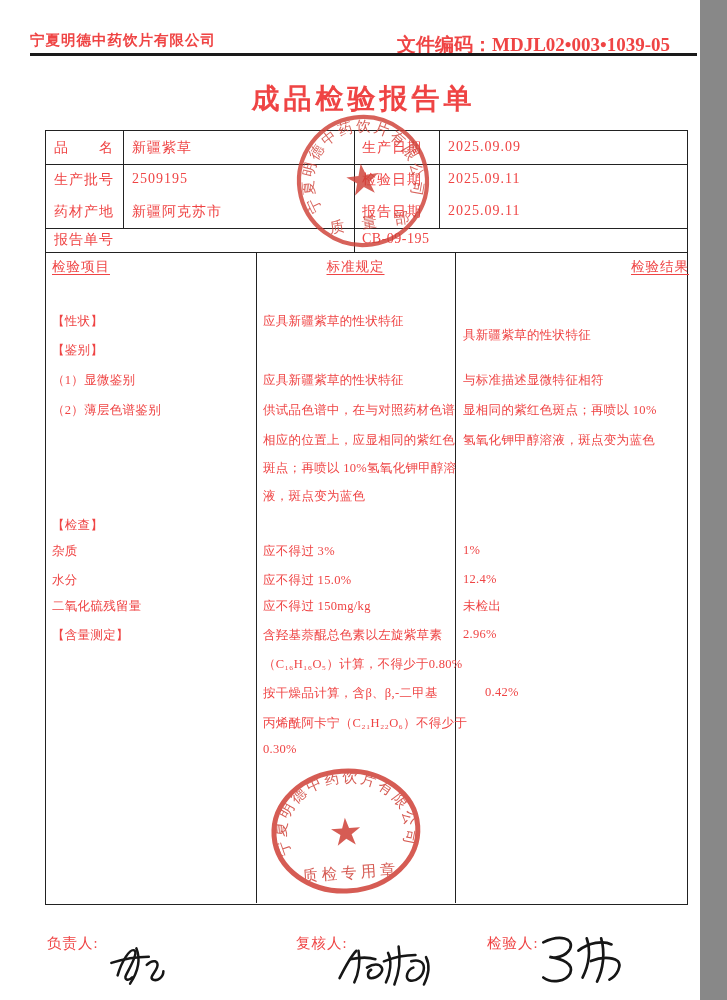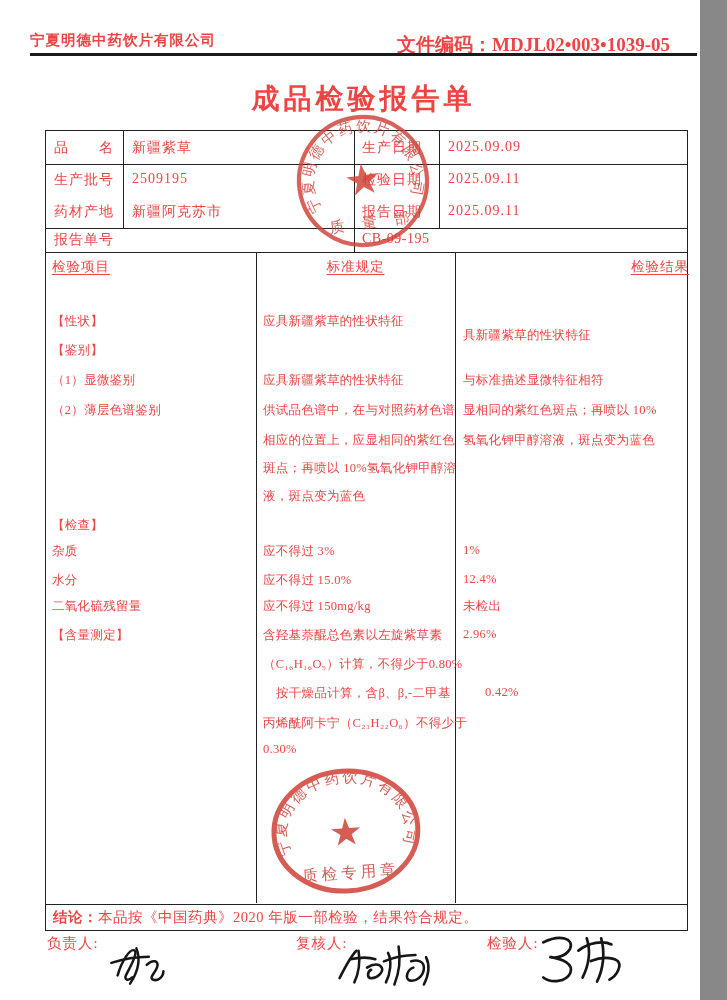--- a/index.html
+++ b/index.html
@@ -86,38 +86,35 @@
         <div class="tline" style="left: 217px; top: 119px;">应具新疆紫草的性状特征</div>
         <div class="tline" style="left: 217px; top: 149px;">供试品色谱中，在与对照药材色谱</div>
         <div class="tline" style="left: 217px; top: 179px;">相应的位置上，应显相同的紫红色</div>
         <div class="tline" style="left: 217px; top: 207px;">斑点；再喷以 10%氢氧化钾甲醇溶</div>
         <div class="tline" style="left: 217px; top: 235px;">液，斑点变为蓝色</div>
         <div class="tline" style="left: 217px; top: 290px;">应不得过 3%</div>
         <div class="tline" style="left: 217px; top: 319px;">应不得过 15.0%</div>
         <div class="tline" style="left: 217px; top: 345px;">应不得过 150mg/kg</div>
         <div class="tline" style="left: 217px; top: 374px;">含羟基萘醌总色素以左旋紫草素</div>
         <div class="tline" style="left: 217px; top: 403px;">（C₁₆H₁₆O₅）计算，不得少于0.80%</div>
-        <div class="tline" style="left: 217px; top: 432px; margin-left: 13px;">按干燥品计算，含β、β,-二甲基</div>
+        <div class="tline" style="left: 217px; top: 432px;">按干燥品计算，含β、β,-二甲基</div>
         <div class="tline" style="left: 217px; top: 462px;">丙烯酰阿卡宁（C₂₁H₂₂O₆）不得少于</div>
         <div class="tline" style="left: 217px; top: 489px;">0.30%</div>
         <div class="tline" style="left: 417px; top: 74px;">具新疆紫草的性状特征</div>
         <div class="tline" style="left: 417px; top: 119px;">与标准描述显微特征相符</div>
         <div class="tline" style="left: 417px; top: 149px;">显相同的紫红色斑点；再喷以 10%</div>
         <div class="tline" style="left: 417px; top: 179px;">氢氧化钾甲醇溶液，斑点变为蓝色</div>
         <div class="tline" style="left: 417px; top: 290px;">1%</div>
         <div class="tline" style="left: 417px; top: 319px;">12.4%</div>
         <div class="tline" style="left: 417px; top: 345px;">未检出</div>
         <div class="tline" style="left: 417px; top: 374px;">2.96%</div>
         <div class="tline" style="left: 439px; top: 432px;">0.42%</div>
       </div>
   </div>
 
-  <div class="conclusion">
-    <span class="lbl">结论：</span><span>本品按《中国药典》2020 年版一部检验，结果符合规定。</span>
-  </div>
 
   <div class="sig-label" style="left:47px;top:934px;">负责人:</div>
   <div class="sig-label" style="left:296px;top:934px;">复核人:</div>
   <div class="sig-label" style="left:487px;top:934px;">检验人:</div>
 
   <svg class="sig" style="left:98px;top:940px;" width="85" height="52" viewBox="0 0 80 50">
     <g fill="none" stroke="#161616" stroke-width="2.4" stroke-linecap="round">
       <path d="M18 34 C22 20 30 8 34 10 C38 12 30 26 26 34 C24 38 28 40 32 36"></path>
       <path d="M12 22 C24 18 38 16 48 16"></path>
       <path d="M36 8 C40 18 38 30 30 42"></path>

